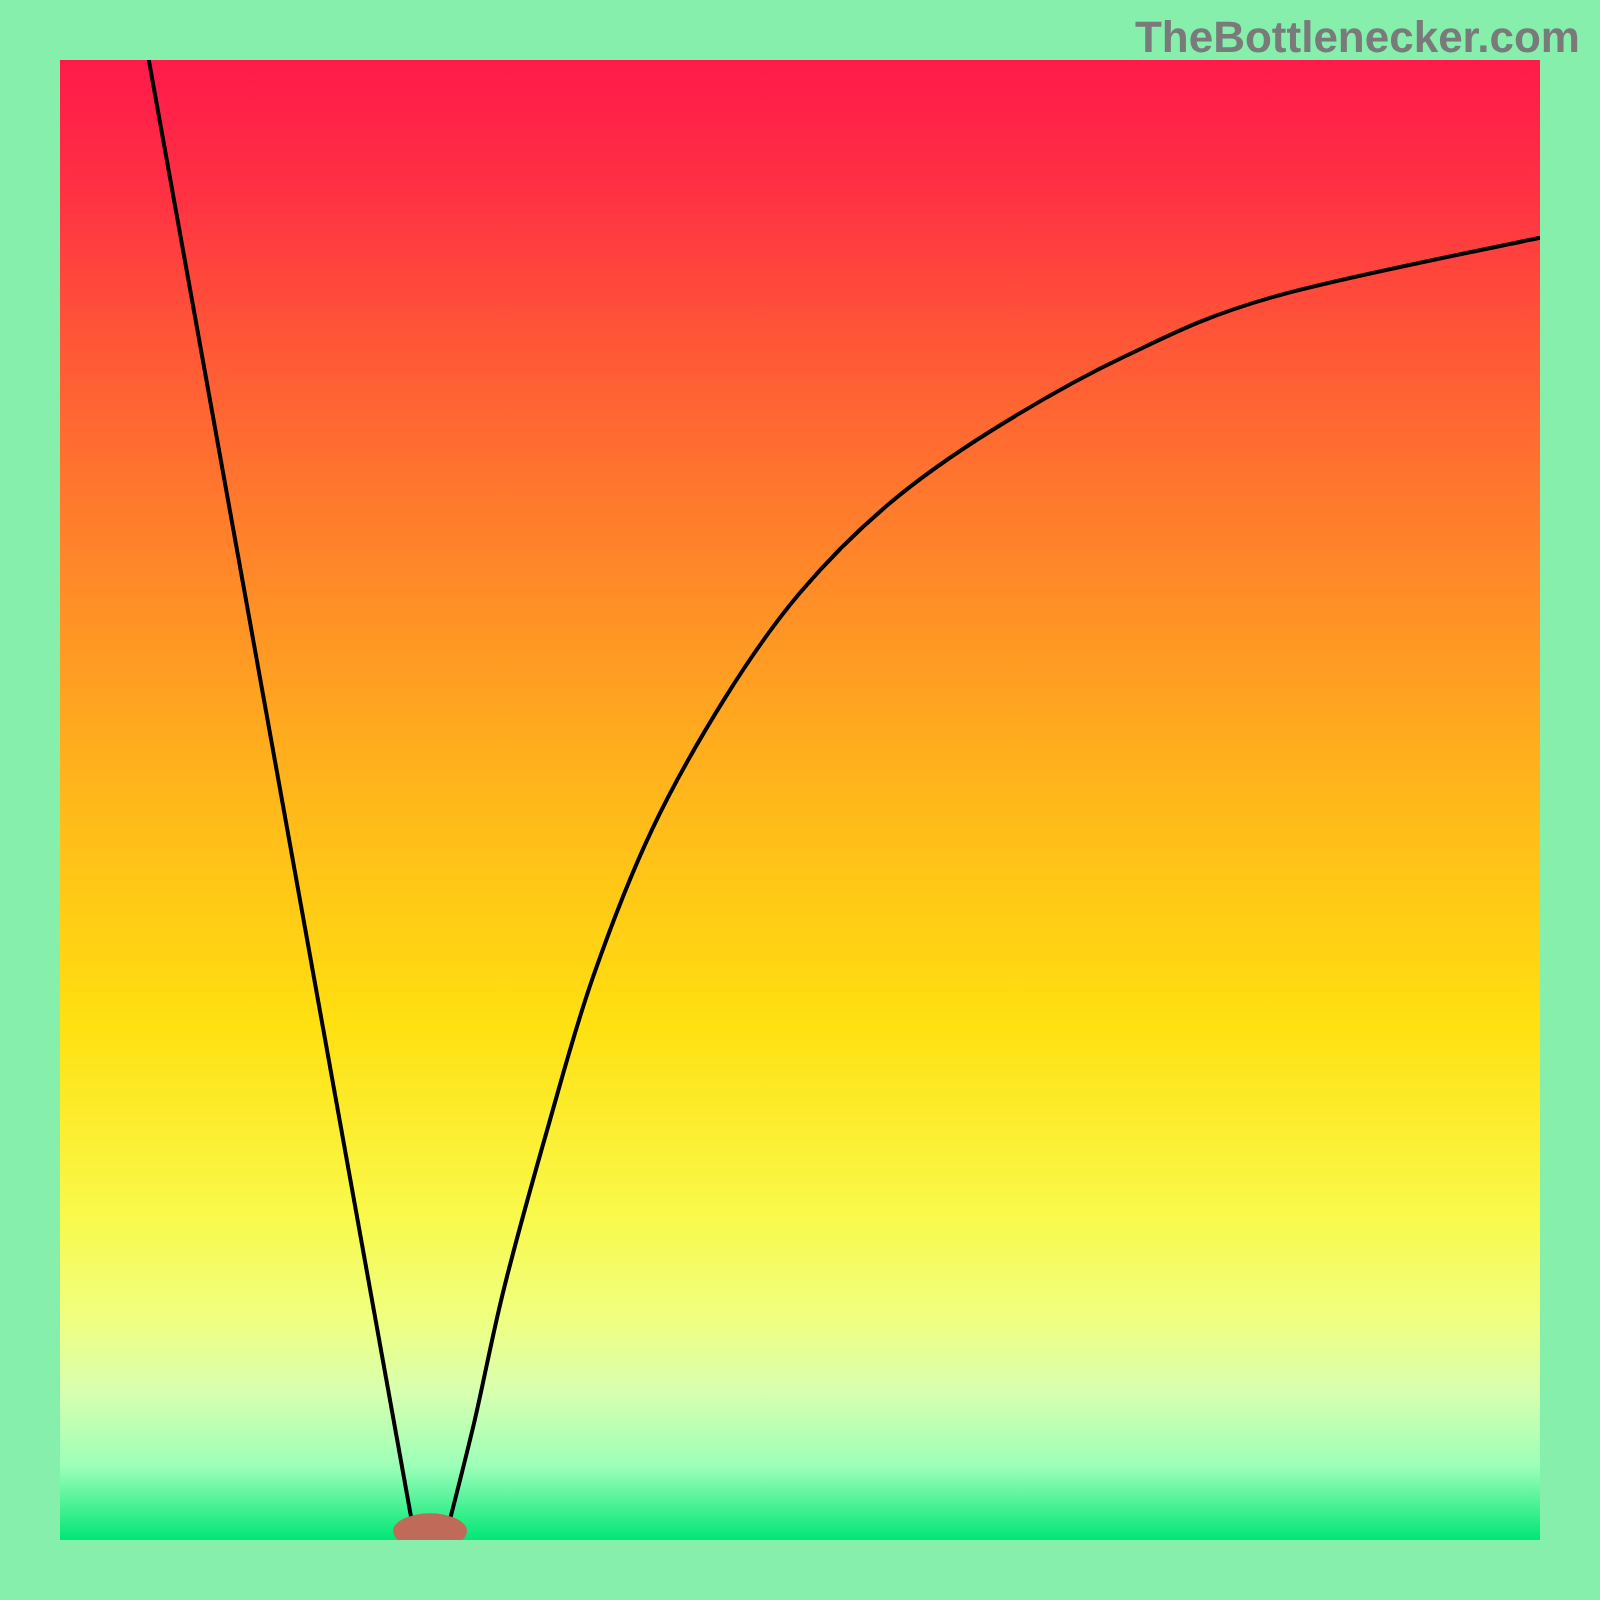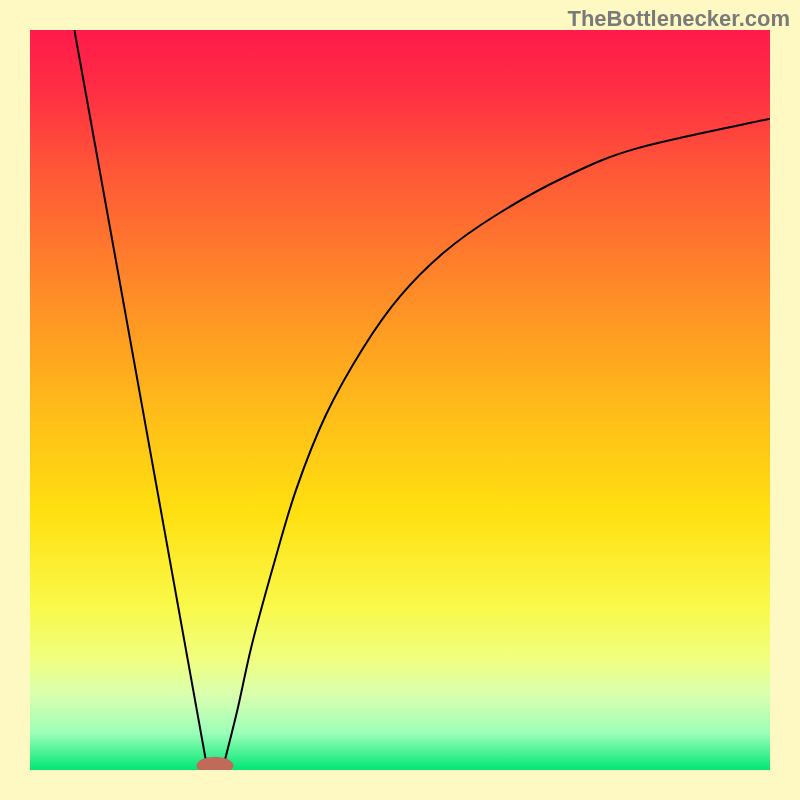--- a/index.html
+++ b/index.html
@@ -6,21 +6,21 @@
     margin: 0;
     padding: 0;
     width: 800px;
     height: 800px;
     background: #ffffff;
     overflow: hidden;
   }
   .outer {
     width: 800px;
     height: 800px;
-    background: #fef9c3;
+    background: #86efac;
     position: relative;
   }
   .plot {
     position: absolute;
     left: 30px;
     top: 30px;
     width: 740px;
     height: 740px;
   }
   .attribution {

